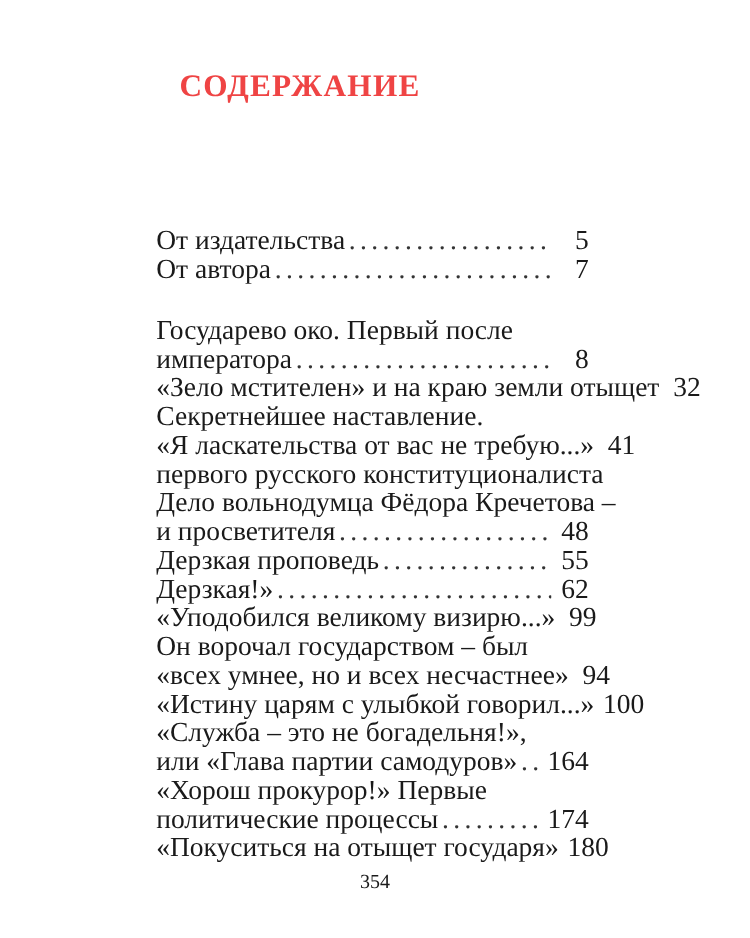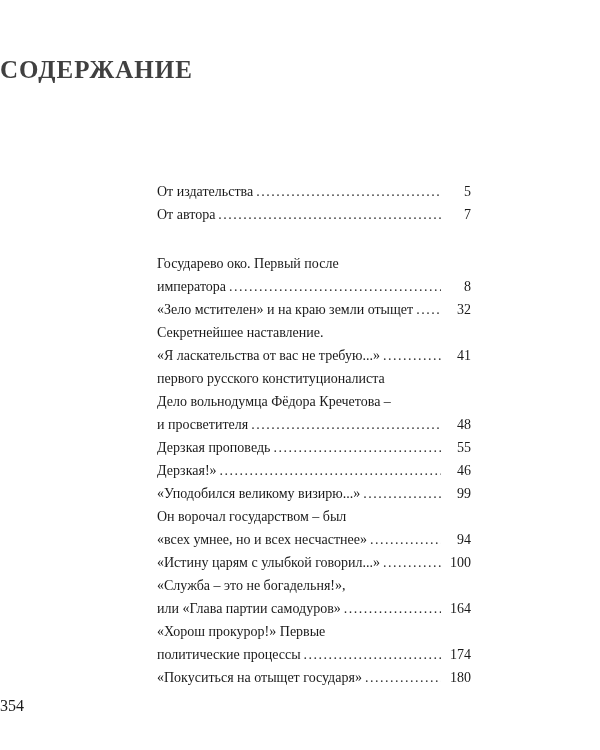--- a/index.html
+++ b/index.html
@@ -1,28 +1,28 @@
 <!DOCTYPE html>
 <html><head>
 <meta charset="utf-8">
 <style>
   html, body { margin: 0; padding: 0; background: #ffffff; }
   body { width: 600px; height: 750px; position: relative; overflow: hidden;
          font-family: "Liberation Serif", "DejaVu Serif", serif; color: #1a1a1a; }
-  .title { position: absolute; left: 0; width: 480px; top: 56px; 
-           font-size: 25px; font-weight: bold; letter-spacing: 1px; color: #404040; }
+  .title { position: absolute; left: 0; width: 480px; top: 56px; text-align: center;
+           font-size: 25px; font-weight: bold; letter-spacing: 1px; color: #ef4444; }
   .toc { position: absolute; left: 125px; width: 346px; top: 180px; }
-  .entry { font-size: 14px; line-height: 23px; margin-left: 32px; }
+  .entry { font-size: 22px; line-height: 23px; }
   .entry.gap { margin-top: 26px; }
   .line { display: flex; align-items: baseline; white-space: nowrap; }
   .text { flex: 0 0 auto; }
   .leader { flex: 1 1 auto; overflow: hidden; margin: 0 4px 0 3px; letter-spacing: 2.5px; color: #333; }
   .leader::before { content: ". . . . . . . . . . . . . . . . . . . . . . . . . . . . . . . . . . . . . . . . . . . . . . . . . . . . . . . . . . . . . . . . . . . . . . . . ."; letter-spacing: -1px; }
   .page { flex: 0 0 auto; min-width: 26px; text-align: right; }
-  .folio { position: absolute; left: 0; width: 600px; top: 697px; font-size: 16px; }
+  .folio { position: absolute; left: 0; width: 600px; top: 697px; text-align: center; font-size: 16px; }
 </style>
 </head>
 <body>
 
 <div class="title">СОДЕРЖАНИЕ</div>
 
 <div class="toc">
 
   <div class="entry">
     <div class="line">
@@ -89,21 +89,21 @@
         <span class="text">Дерзкая проповедь</span>
         <span class="leader"></span>
         <span class="page">55</span>
       </div>
   </div>
 
   <div class="entry">
     <div class="line">
         <span class="text">Дерзкая!»</span>
         <span class="leader"></span>
-        <span class="page">46</span>
+        <span class="page">62</span>
       </div>
   </div>
 
   <div class="entry">
     <div class="line">
         <span class="text">«Уподобился великому визирю...»</span>
         <span class="leader"></span>
         <span class="page">99</span>
       </div>
   </div>

